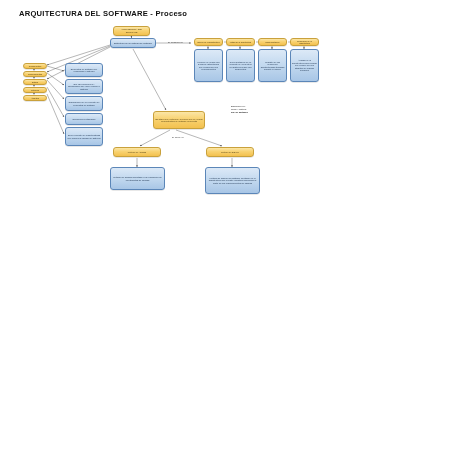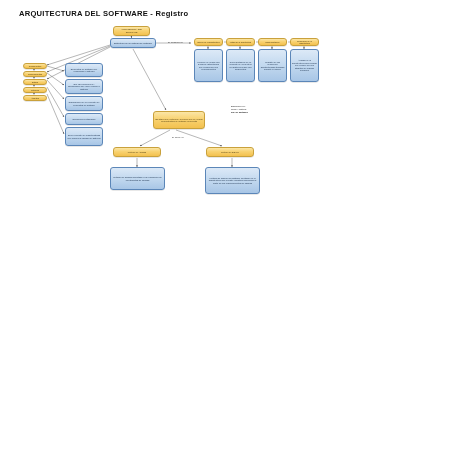--- a/index.html
+++ b/index.html
@@ -101,21 +101,21 @@
     font-size: 2.2px;
     color: #333;
     white-space: nowrap;
   }
 </style>
 </head>
 <body>
 
 <div id="canvas">
 
-  <div class="page-title">ARQUITECTURA DEL SOFTWARE - Registro</div>
+  <div class="page-title">ARQUITECTURA DEL SOFTWARE - Proceso</div>
 
   <svg id="edges" viewBox="0 0 452 452">
     <defs>
       <marker id="arrow" markerWidth="4" markerHeight="4" refX="3.4" refY="1.6" orient="auto" markerUnits="strokeWidth">
         <path d="M0,0 L3.6,1.6 L0,3.2 z" fill="#4a4a4a"></path>
       </marker>
     </defs>
     <g stroke="#6e6e6e" stroke-width="0.5" fill="none" marker-end="url(#arrow)">
 
       <path d="M131.5,36 L131.5,38"></path>

